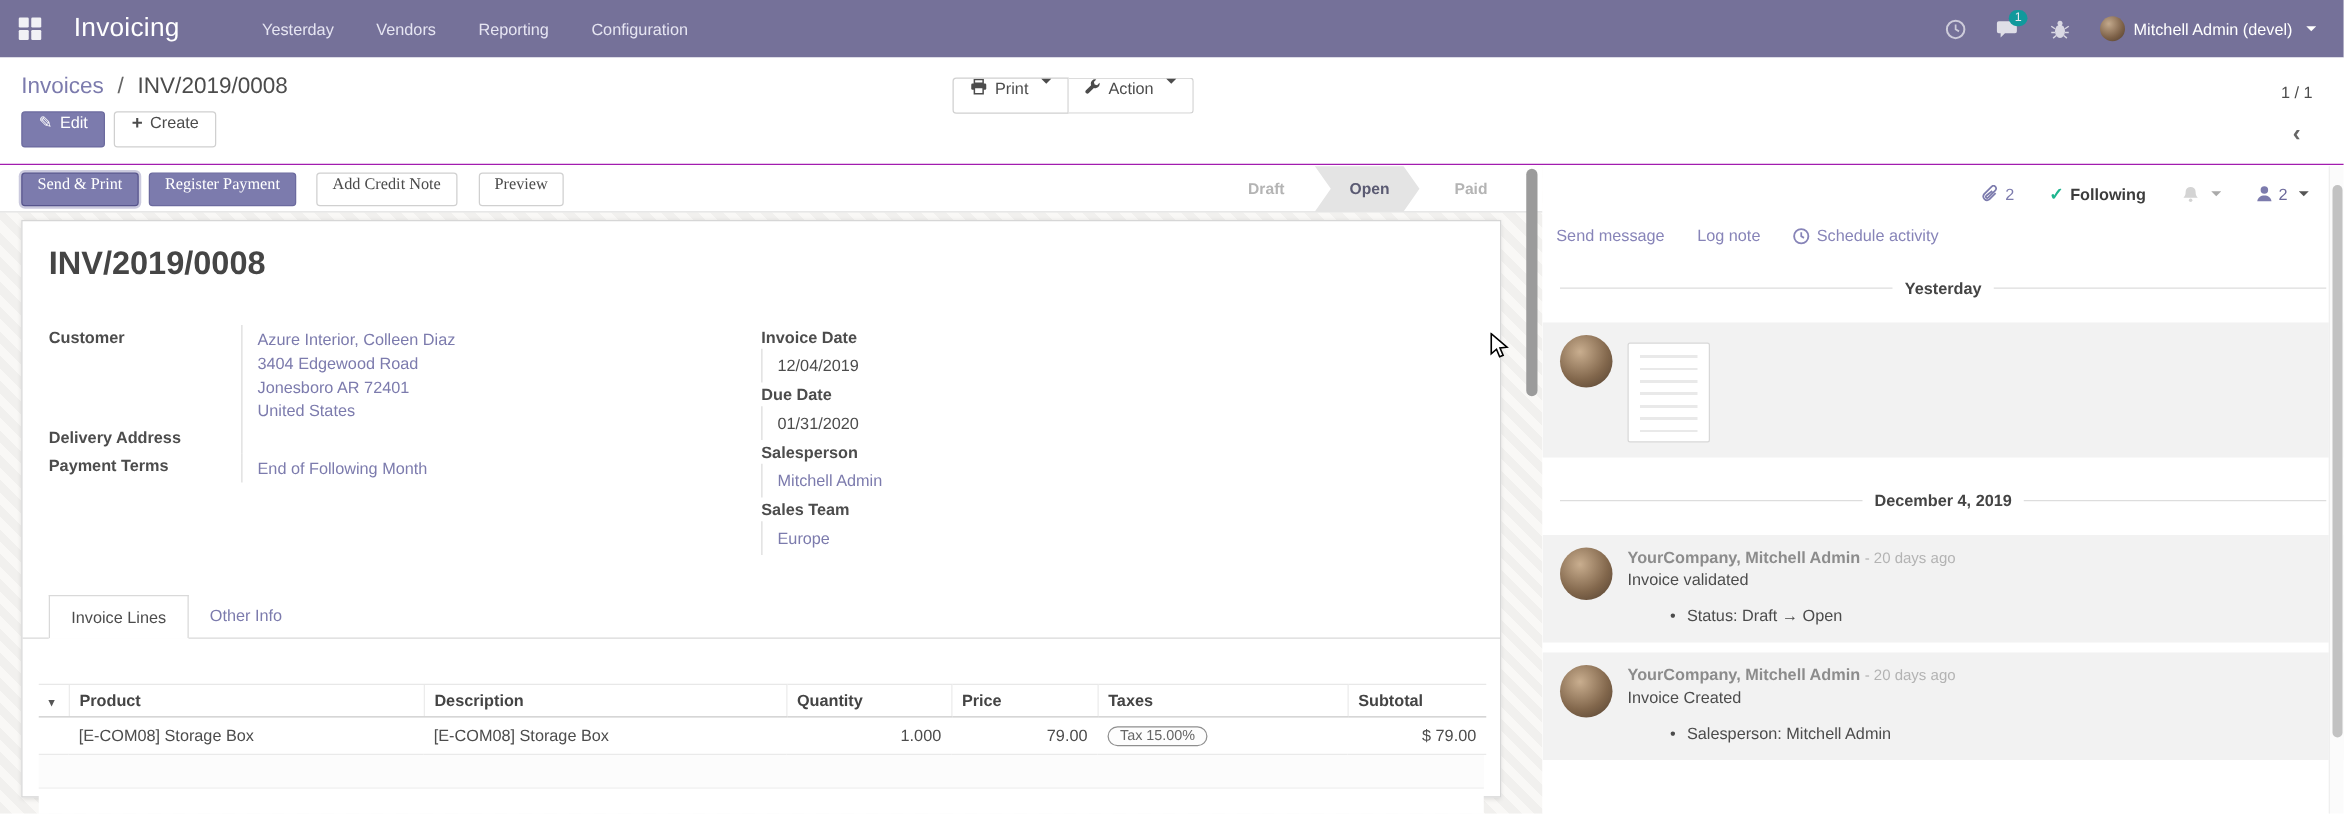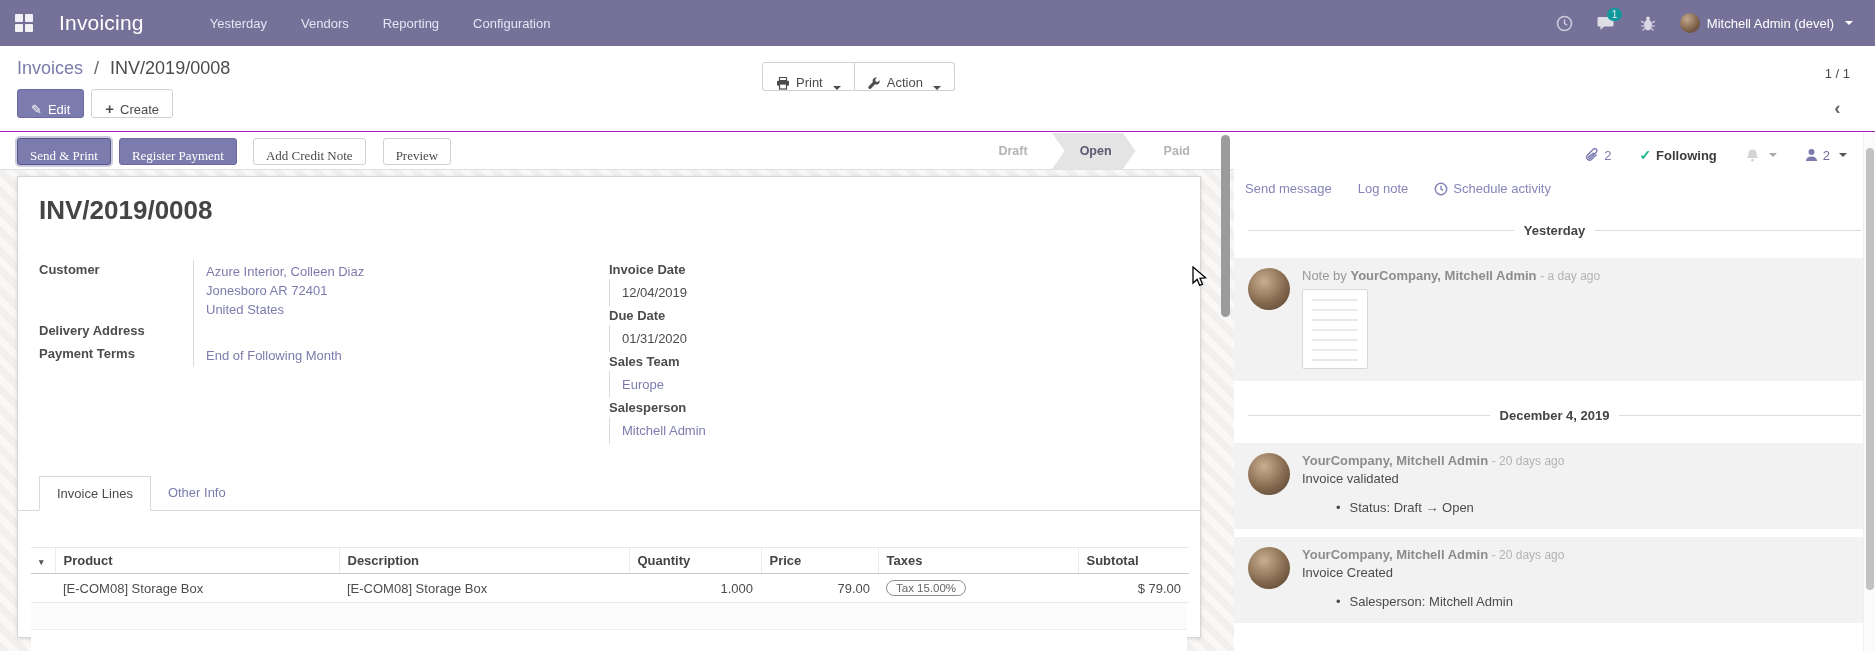--- a/index.html
+++ b/index.html
@@ -24,21 +24,21 @@
     background:radial-gradient(circle at 35% 30%, #c3a98c, #7c6047 60%, #4d3b2c); }
   .caret { display:inline-block; width:0; height:0; border-left:4px solid transparent;
     border-right:4px solid transparent; border-top:4px solid currentColor; margin-left:4px; vertical-align:middle; }
 
   
   .control-panel { height:86px; background:#fff; border-bottom:1px solid #a21caf; position:relative; padding:12px 0 0 17px; }
   .breadcrumb { font-size:18px; }
   .breadcrumb .bc-link { color:#7c7bad; cursor:pointer; }
   .breadcrumb .bc-sep { color:#666; margin:0 6px; }
   .cp-buttons { margin-top:10px; display:flex; gap:7px; }
-  .btn { display:inline-flex; align-items:flex-end; gap:6px; height:29px; padding:0 13px;
+  .btn { display:inline-flex; align-items:flex-start; gap:6px; height:29px; padding:0 13px;
     border:1px solid #d0d0d0; border-radius:3px; background:#fff; color:#4c4c4c;
     font-size:13px; cursor:pointer; }
   .btn-primary { background:#7c7bad; border-color:#6b6a9e; color:#fff; }
   .btn .plus { font-weight:bold; font-size:15px; }
   .cp-center { position:absolute; left:762px; top:16px; display:flex; }
   .cp-center .btn { border-radius:0; }
   .cp-center .btn:first-child { border-radius:3px 0 0 3px; }
   .cp-center .btn:last-child { border-radius:0 3px 3px 0; border-left:none; }
   .pager { position:absolute; right:25px; top:20px; display:flex; align-items:center; gap:18px; color:#4c4c4c;flex-direction:column; }
   .pager .pg-arrow { font-size:19px; font-weight:bold; color:#666; cursor:pointer; line-height:18px; }
@@ -249,20 +249,21 @@
 
       <div class="sheet">
         <div class="inv-title">INV/2019/0008</div>
 
         <div class="groups">
           <div class="group group-left">
             <div class="frow">
               <span class="flabel">Customer</span>
               <span class="fvalue addr">
                 <div class="link">Azure Interior, Colleen Diaz</div>
+                <div class="link">3404 Edgewood Road</div>
                 <div class="link">Jonesboro AR 72401</div>
                 <div class="link">United States</div>
               </span>
             </div>
             <div class="frow">
               <span class="flabel">Delivery Address</span>
               <span class="fvalue"></span>
             </div>
             <div class="frow">
               <span class="flabel">Payment Terms</span>
@@ -273,26 +274,26 @@
           <div class="group group-right">
             <div class="frow">
               <span class="flabel">Invoice Date</span>
               <span class="fvalue">12/04/2019</span>
             </div>
             <div class="frow">
               <span class="flabel">Due Date</span>
               <span class="fvalue">01/31/2020</span>
             </div>
             <div class="frow">
+              <span class="flabel">Salesperson</span>
+              <span class="fvalue link">Mitchell Admin</span>
+            </div>
+            <div class="frow">
               <span class="flabel">Sales Team</span>
               <span class="fvalue link">Europe</span>
-            </div>
-            <div class="frow">
-              <span class="flabel">Salesperson</span>
-              <span class="fvalue link">Mitchell Admin</span>
             </div>
           </div>
         </div>
 
         <div class="tabs">
           <span class="tab active">Invoice Lines</span>
           <span class="tab inactive">Other Info</span>
         </div>
 
         <table class="lines-table">
@@ -380,24 +381,20 @@
       <div class="day-divider">
         <span class="dline"></span>
         <span class="dlabel">Yesterday</span>
         <span class="dline"></span>
       </div>
 
       <div class="message">
         <div class="msg-flex">
           <span class="avatar-lg"></span>
           <div class="msg-body">
-            <div class="msg-header">
-              <span>Note by </span><span class="msg-author">YourCompany, Mitchell Admin</span>
-              <span class="msg-time">- a day ago</span>
-            </div>
             <div class="attach-card">
                 <div class="lines"></div>
               </div>
           </div>
         </div>
       </div>
 
       <div class="day-divider">
         <span class="dline"></span>
         <span class="dlabel">December 4, 2019</span>

